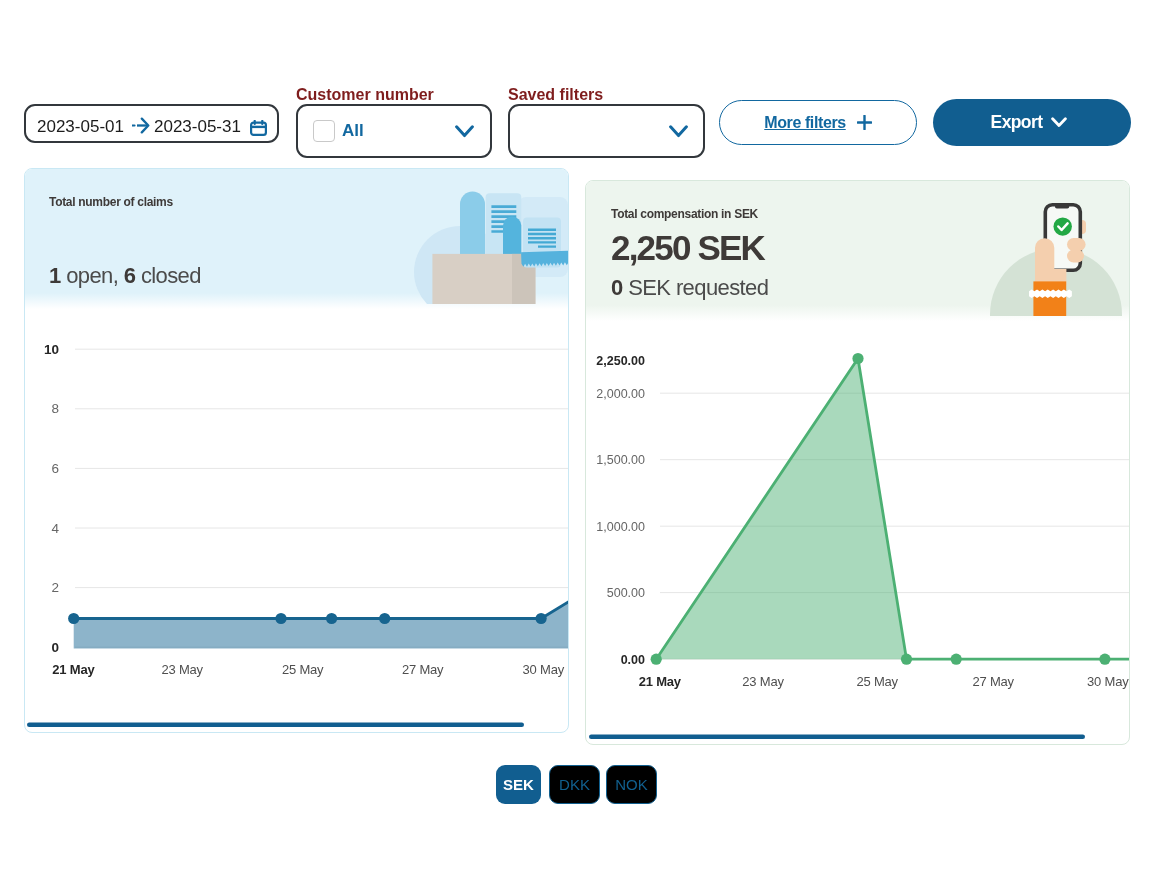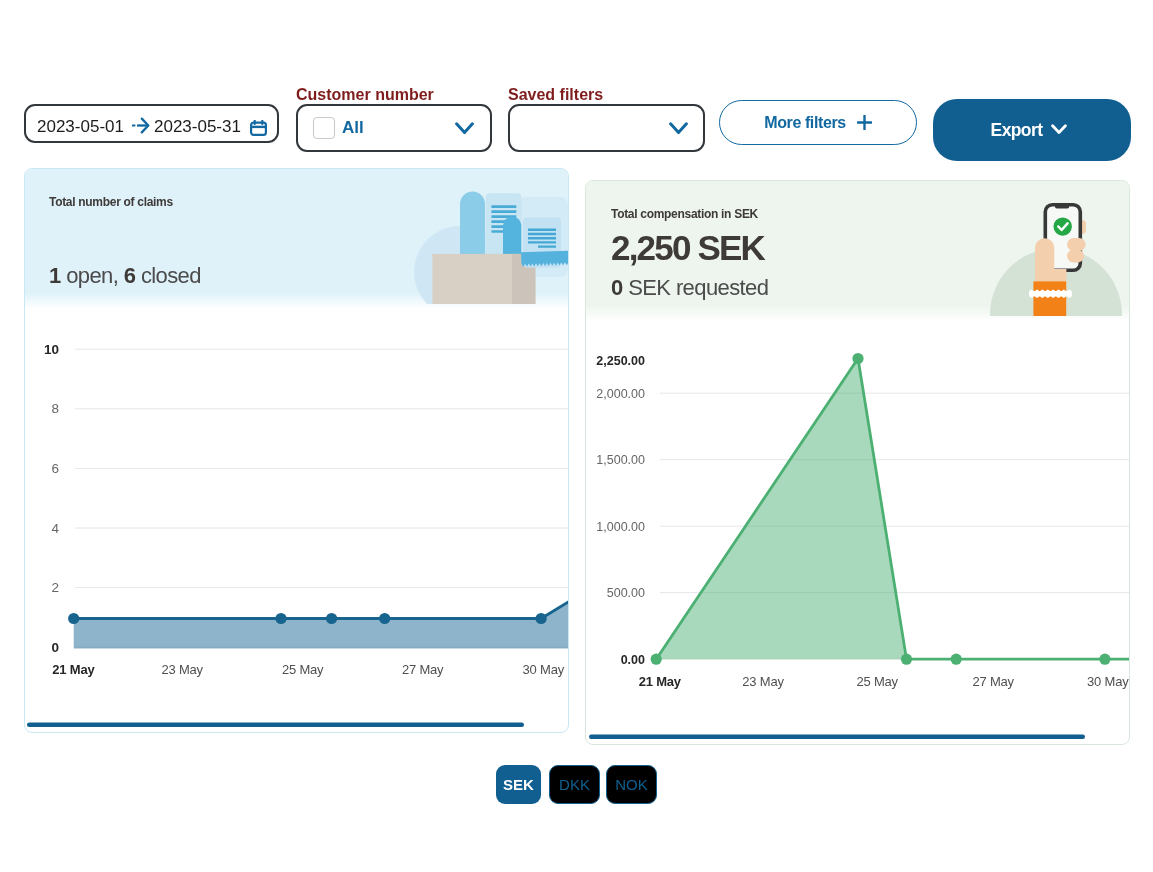--- a/index.html
+++ b/index.html
@@ -3,26 +3,26 @@
 <meta charset="utf-8">
 <style>
   * { margin:0; padding:0; box-sizing:border-box; }
   html,body { width:1153px; height:872px; background:#ffffff; font-family:"Liberation Sans", sans-serif; position:relative; overflow:hidden; }
   .abs { position:absolute; }
 
   
   .datebox { left:24px; top:104px; width:255px; height:39px; border:2px solid #32373c; border-radius:11px; background:#fff; display:flex; align-items:center; padding-top:7px; }
   .datebox .d { font-size:17px; color:#1c1c1c; letter-spacing:0; }
   .flabel { font-size:16px; color:#7f1d1d;font-weight:bold; }
-  .select { height:48px; border:2px solid #32373c; border-radius:11px; background:#fff; display:flex; align-items:center; }
+  .select { height:54px; border:2px solid #32373c; border-radius:11px; background:#fff; display:flex; align-items:center; }
   .cb { width:22px; height:22px; border:1.5px solid #c9c9c9; border-radius:4px; background:#fff; }
   .alltxt { font-size:17px; font-weight:bold; color:#1268a0; }
   .pill { border-radius:24px; display:flex; align-items:center; justify-content:center; }
-  .morefilters { left:719px; top:100px; width:198px; height:45px; border:1.5px solid #1268a0; background:#fff; color:#1268a0; font-size:16px; font-weight:bold; letter-spacing:-0.4px; }
-  .export { left:933px; top:99px; width:198px; height:62px; background:#115e90; color:#ffffff; font-size:17.5px; font-weight:bold; letter-spacing:-0.6px; padding-right:6px; }
+  .morefilters { left:719px; top:100px; width:198px; height:45px; border:1.5px solid #1268a0; background:#fff; color:#1268a0; font-size:16px; font-weight:bold; letter-spacing:-0.4px;text-decoration:underline; }
+  .export { left:933px; top:99px; width:198px; height:47px; background:#115e90; color:#ffffff; font-size:17.5px; font-weight:bold; letter-spacing:-0.6px; padding-right:6px; }
 
   
   .card { width:545px; height:565px; top:168px; border-radius:8px; background:#fff; overflow:hidden; }
   .cardL { left:24px; border:1px solid #c9e8f4; }
   .cardR { left:585px; border:1px solid #d8e8dc;margin-top:12px; }
   .hdrL { left:0; top:0; width:543px; height:142px; background:linear-gradient(to bottom,#dff2fa 0px,#dff2fa 124px,rgba(223,242,250,0) 140px); }
   .hdrR { left:0; top:0; width:543px; height:142px; background:linear-gradient(to bottom,#edf5ee 0px,#edf5ee 124px,rgba(237,245,238,0) 140px); }
   .ctitle { font-size:12px; font-weight:bold; color:#3e3a38; letter-spacing:-0.3px; }
   .cbig { font-size:35px; font-weight:bold; color:#3e3a38; letter-spacing:-1.8px; }
   .csub { font-size:22px; color:#4b4b4b; letter-spacing:-0.6px; }

